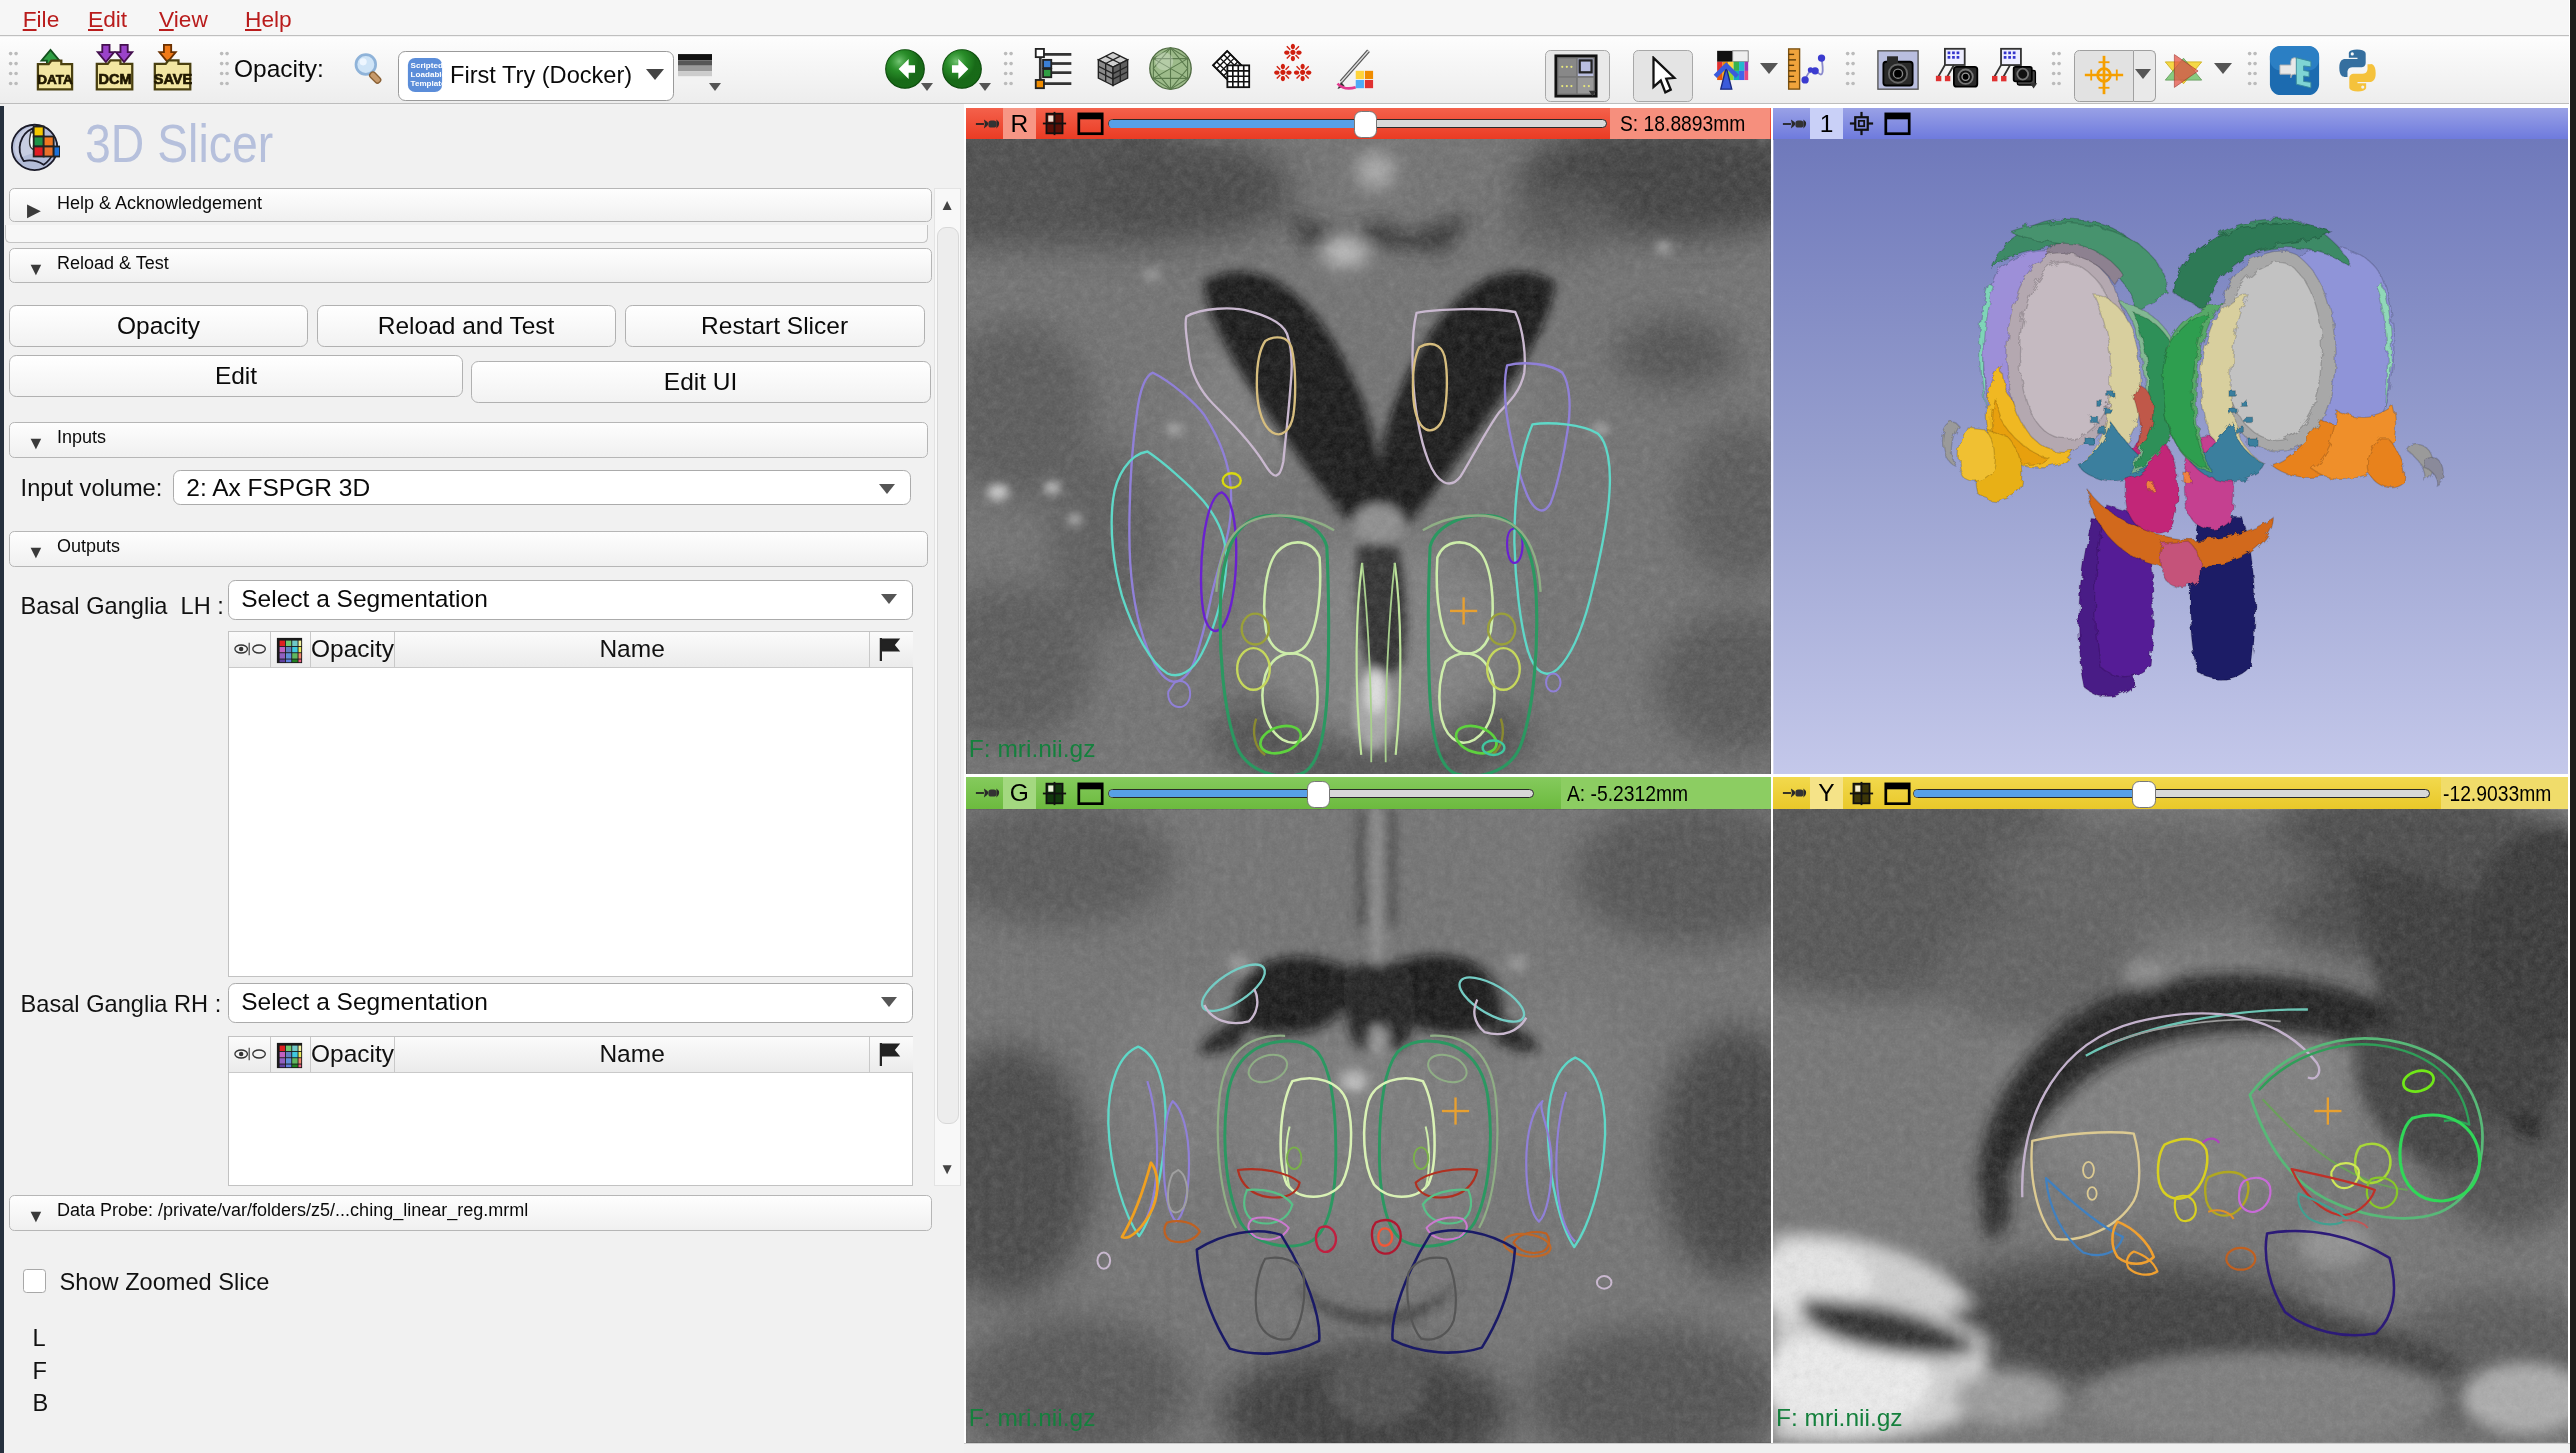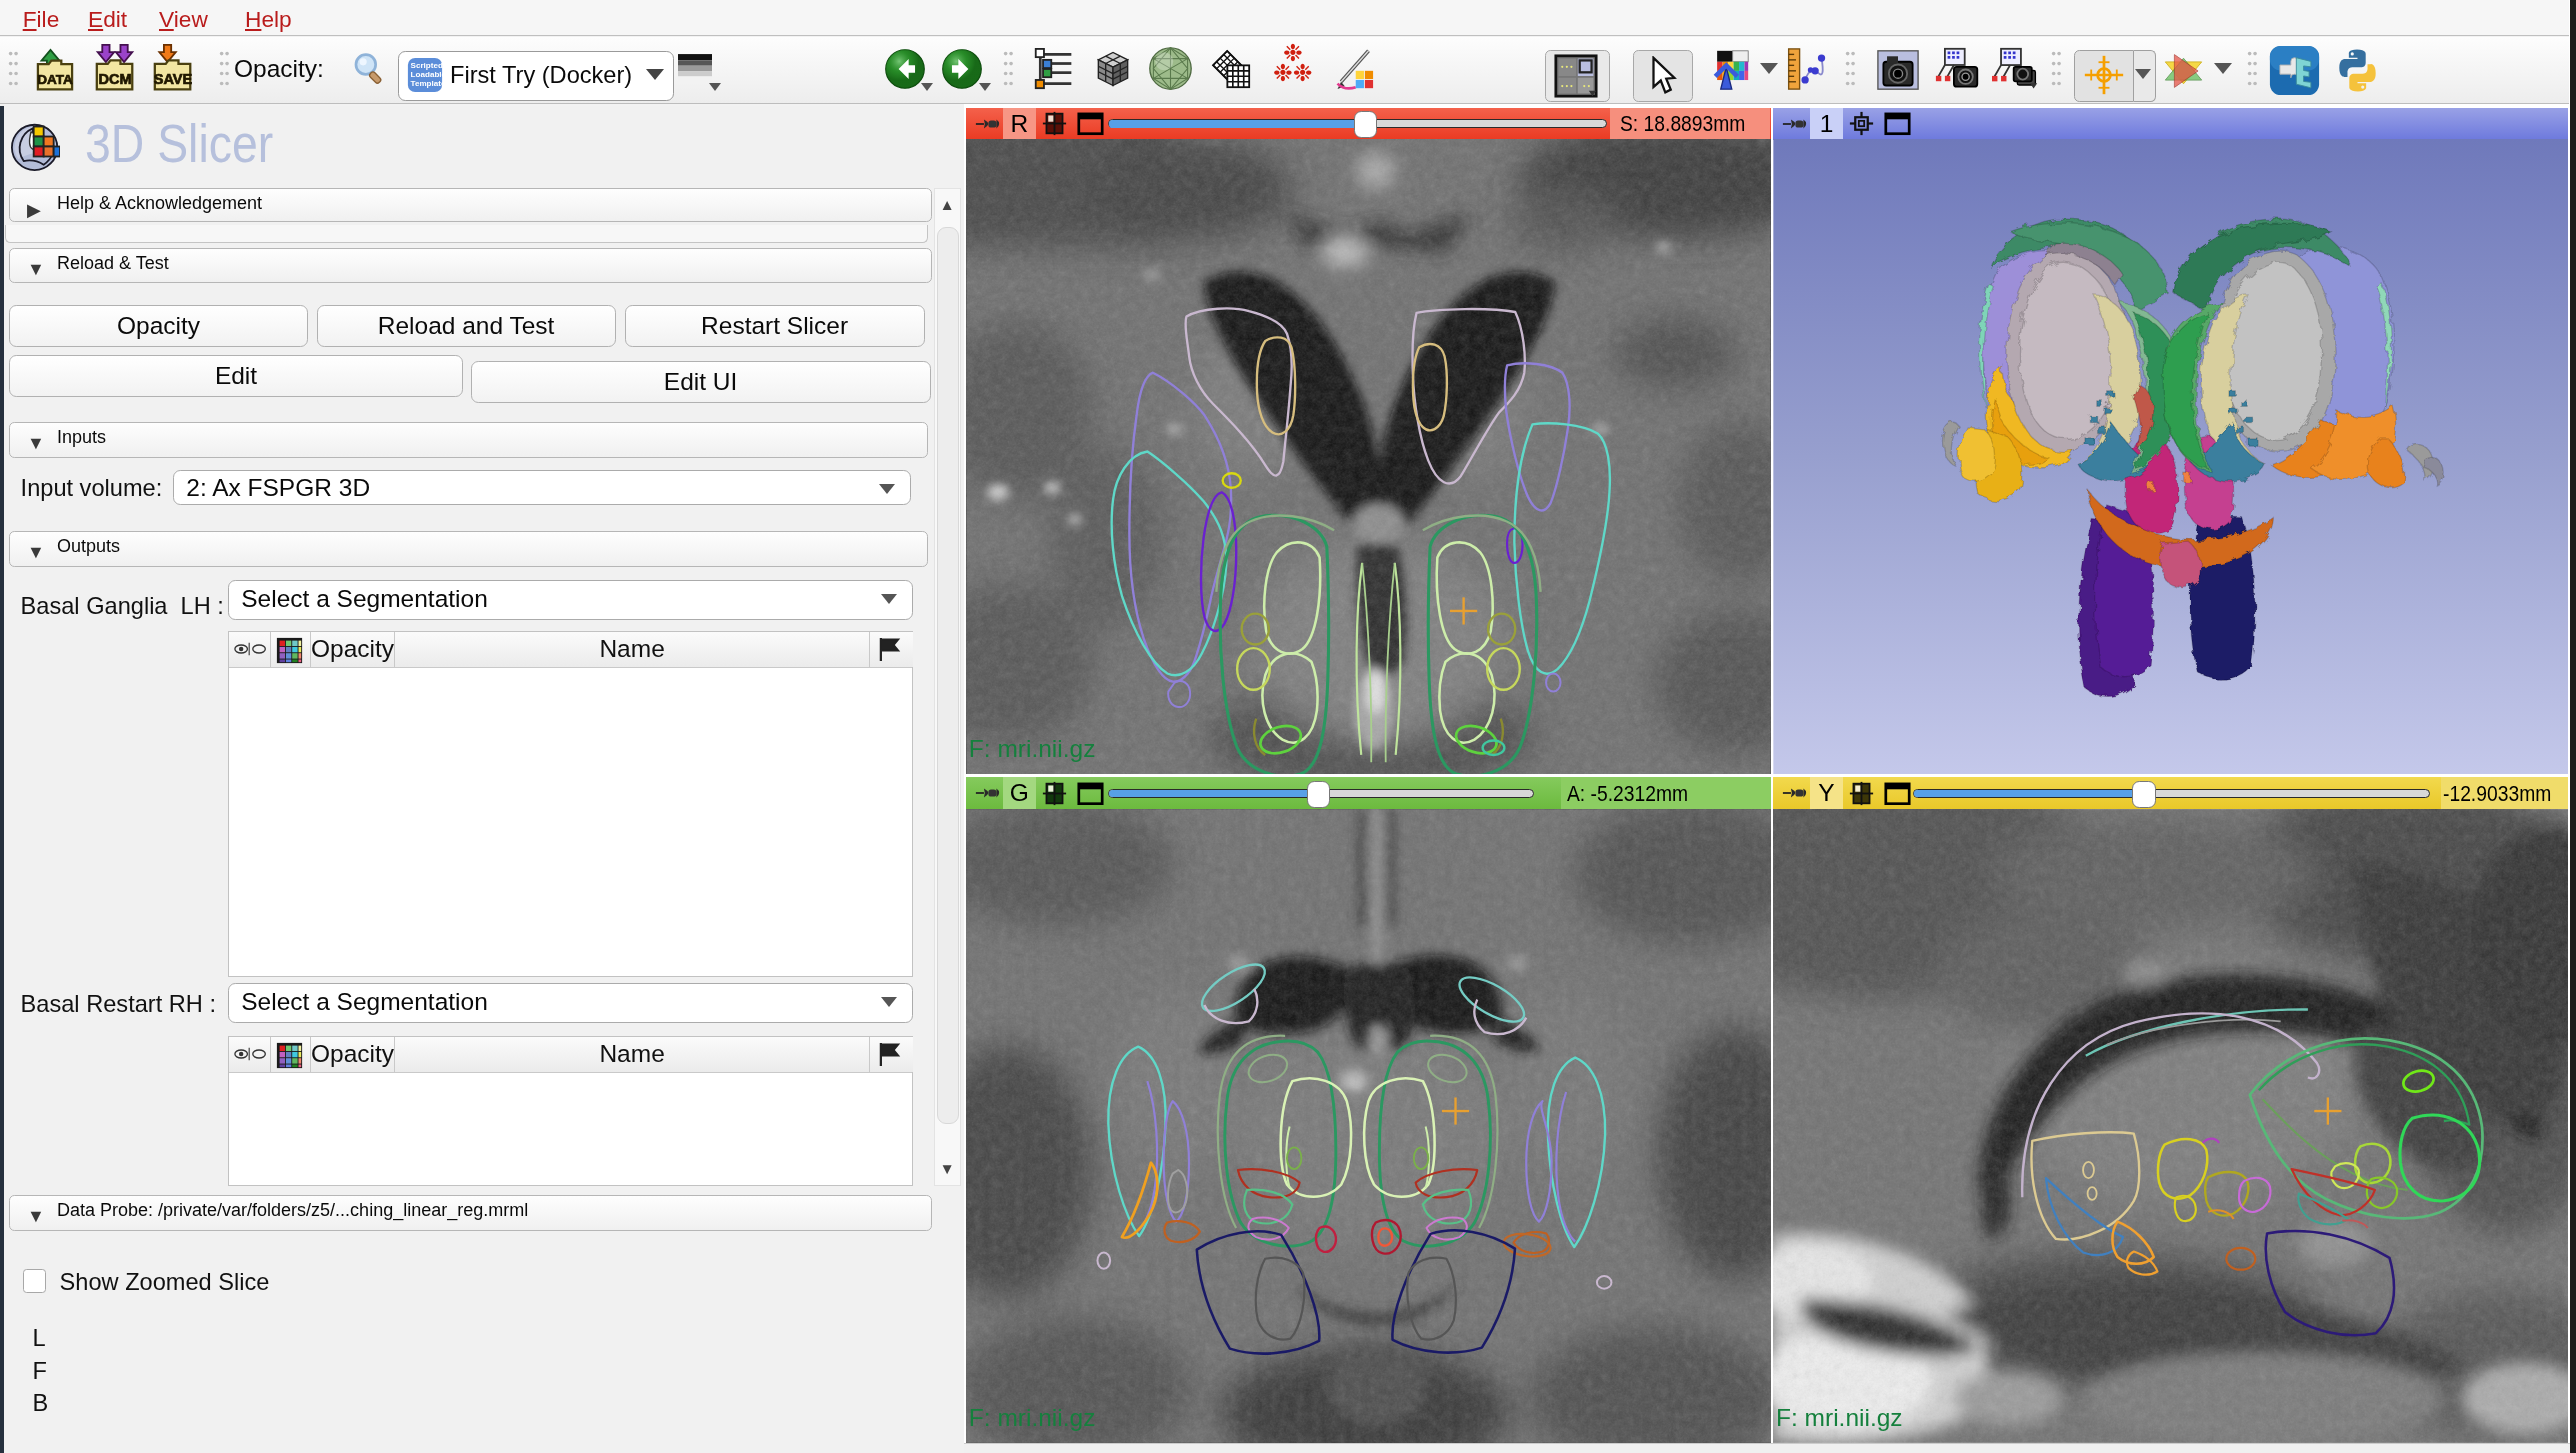--- a/index.html
+++ b/index.html
@@ -488,21 +488,21 @@
         </svg>
       <div class="abs" style="left:82px;width:84px;text-align:center;top:2.7px;font-size:24.5px">Opacity</div>
       <div class="abs" style="left:166px;width:475px;text-align:center;top:2.7px;font-size:24.5px">Name</div>
       <svg class="abs" style="left:649px;top:5.4px" width="23.6" height="25" viewBox="0 0 26 28">
           <path d="M3 1 L3 27 M3 3 L22 3 L17 9 L22 15 L3 15" fill="#222" stroke="#222" stroke-width="2.5"></path>
         </svg>
     </div>
     <div class="abs" style="left:0;top:35px;width:683px;height:0.9px;background:#c9c9c9"></div>
   </div>
 
-  <div class="abs" style="left:17px;top:885px">Basal Restart RH :</div>
+  <div class="abs" style="left:17px;top:885px">Basal Ganglia RH :</div>
   <div class="combo" style="left:224px;top:877px;width:685px;height:40px">
     <span class="txt">Select a Segmentation</span>
       <span class="arr"></span>
   </div>
   <div class="abs" style="left:224px;top:930px;width:685px;height:150px;border:0.9px solid #c2c2c2;background:#fff">
     <div class="abs" style="left:0;top:0;width:683px;height:35px">
       <div class="hdrcell" style="left:0;width:42px"></div>
       <div class="hdrcell" style="left:42px;width:40px"></div>
       <div class="hdrcell" style="left:82px;width:84px"></div>
       <div class="hdrcell" style="left:166px;width:475px"></div>

